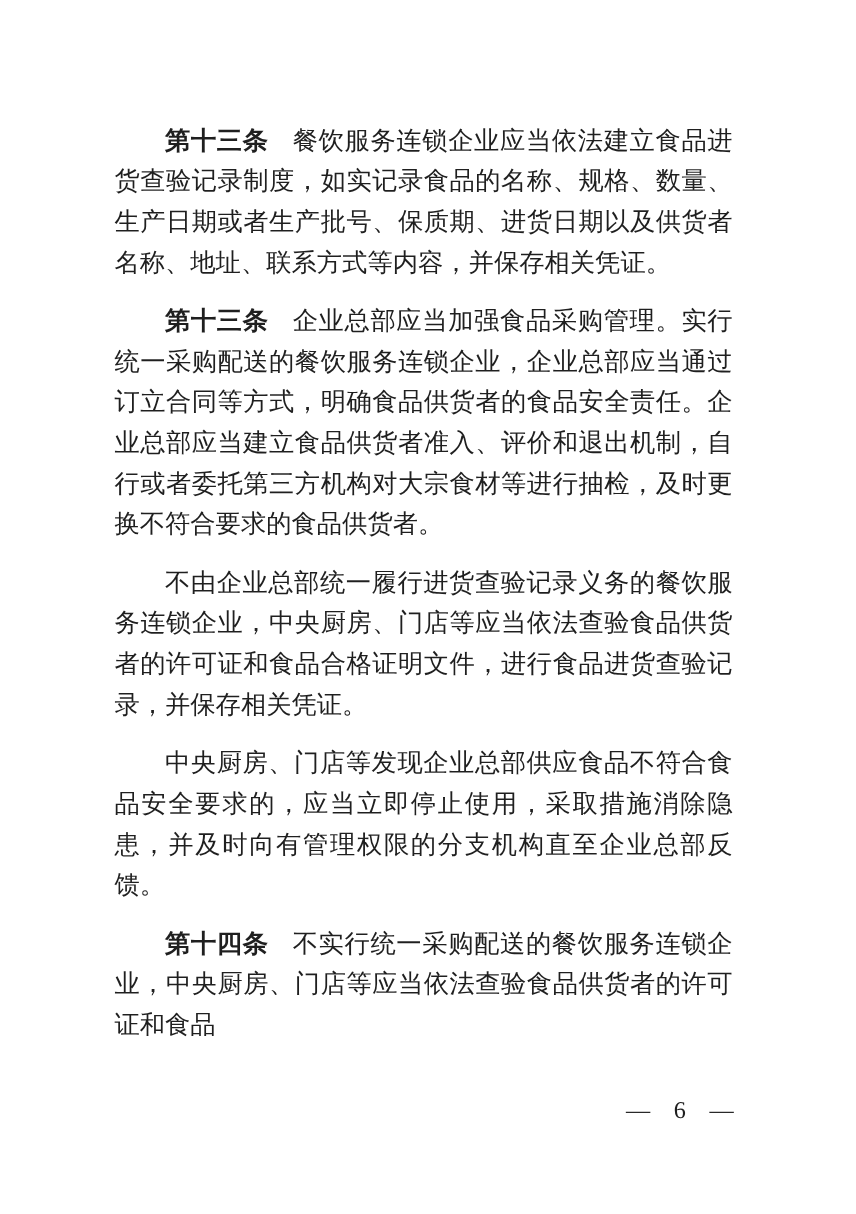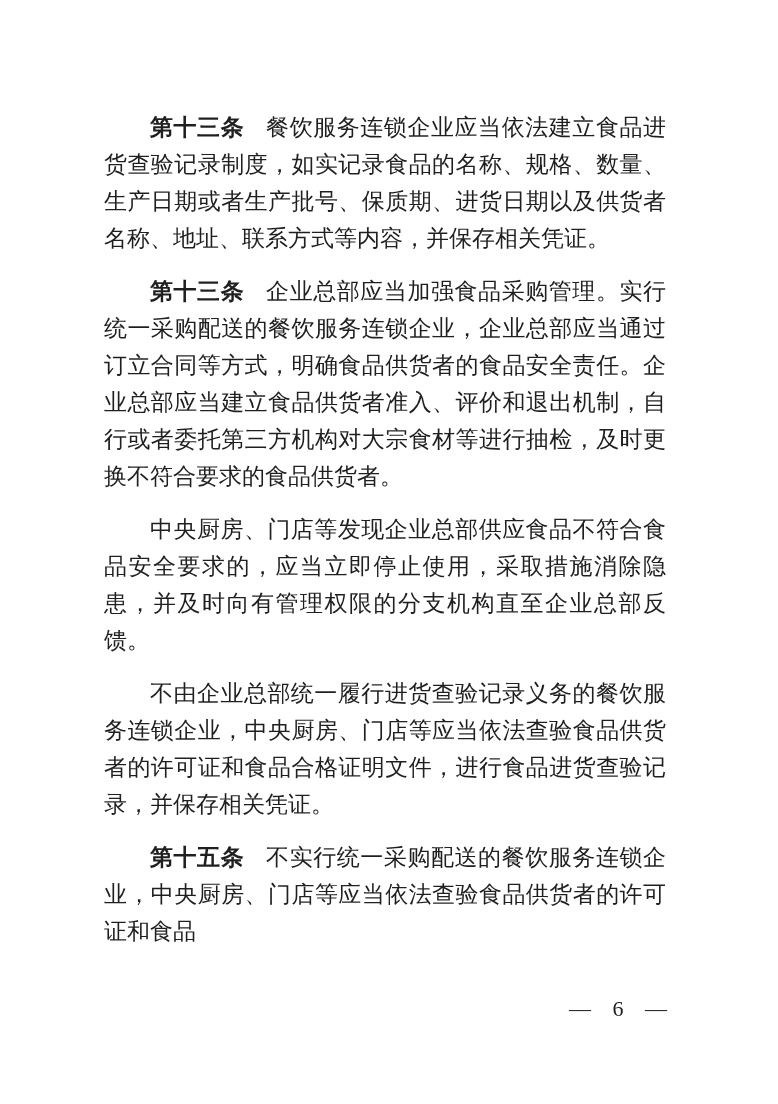--- a/index.html
+++ b/index.html
@@ -44,18 +44,18 @@
     white-space: nowrap;
   }
 </style>
 </head>
 <body>
 
 <div class="page">
   <div class="doc-body" id="doc-body">
       <p><span class="term">第十三条</span><span>餐饮服务连锁企业应当依法建立食品进货查验记录制度，如实记录食品的名称、规格、数量、生产日期或者生产批号、保质期、进货日期以及供货者名称、地址、联系方式等内容，并保存相关凭证。</span></p>
       <p><span class="term">第十三条</span><span>企业总部应当加强食品采购管理。实行统一采购配送的餐饮服务连锁企业，企业总部应当通过订立合同等方式，明确食品供货者的食品安全责任。企业总部应当建立食品供货者准入、评价和退出机制，自行或者委托第三方机构对大宗食材等进行抽检，及时更换不符合要求的食品供货者。</span></p>
+      <p><span>不由企业总部统一履行进货查验记录义务的餐饮服务连锁企业，中央厨房、门店等应当依法查验食品供货者的许可证和食品合格证明文件，进行食品进货查验记录，并保存相关凭证。</span></p>
       <p><span>中央厨房、门店等发现企业总部供应食品不符合食品安全要求的，应当立即停止使用，采取措施消除隐患，并及时向有管理权限的分支机构直至企业总部反馈。</span></p>
-      <p><span>不由企业总部统一履行进货查验记录义务的餐饮服务连锁企业，中央厨房、门店等应当依法查验食品供货者的许可证和食品合格证明文件，进行食品进货查验记录，并保存相关凭证。</span></p>
-      <p><span class="term">第十五条</span><span>不实行统一采购配送的餐饮服务连锁企业，中央厨房、门店等应当依法查验食品供货者的许可证和食品</span></p>
+      <p><span class="term">第十四条</span><span>不实行统一采购配送的餐饮服务连锁企业，中央厨房、门店等应当依法查验食品供货者的许可证和食品</span></p>
     </div>
   <div class="page-number">— 6 —</div>
 </div>
 
 </body></html>

